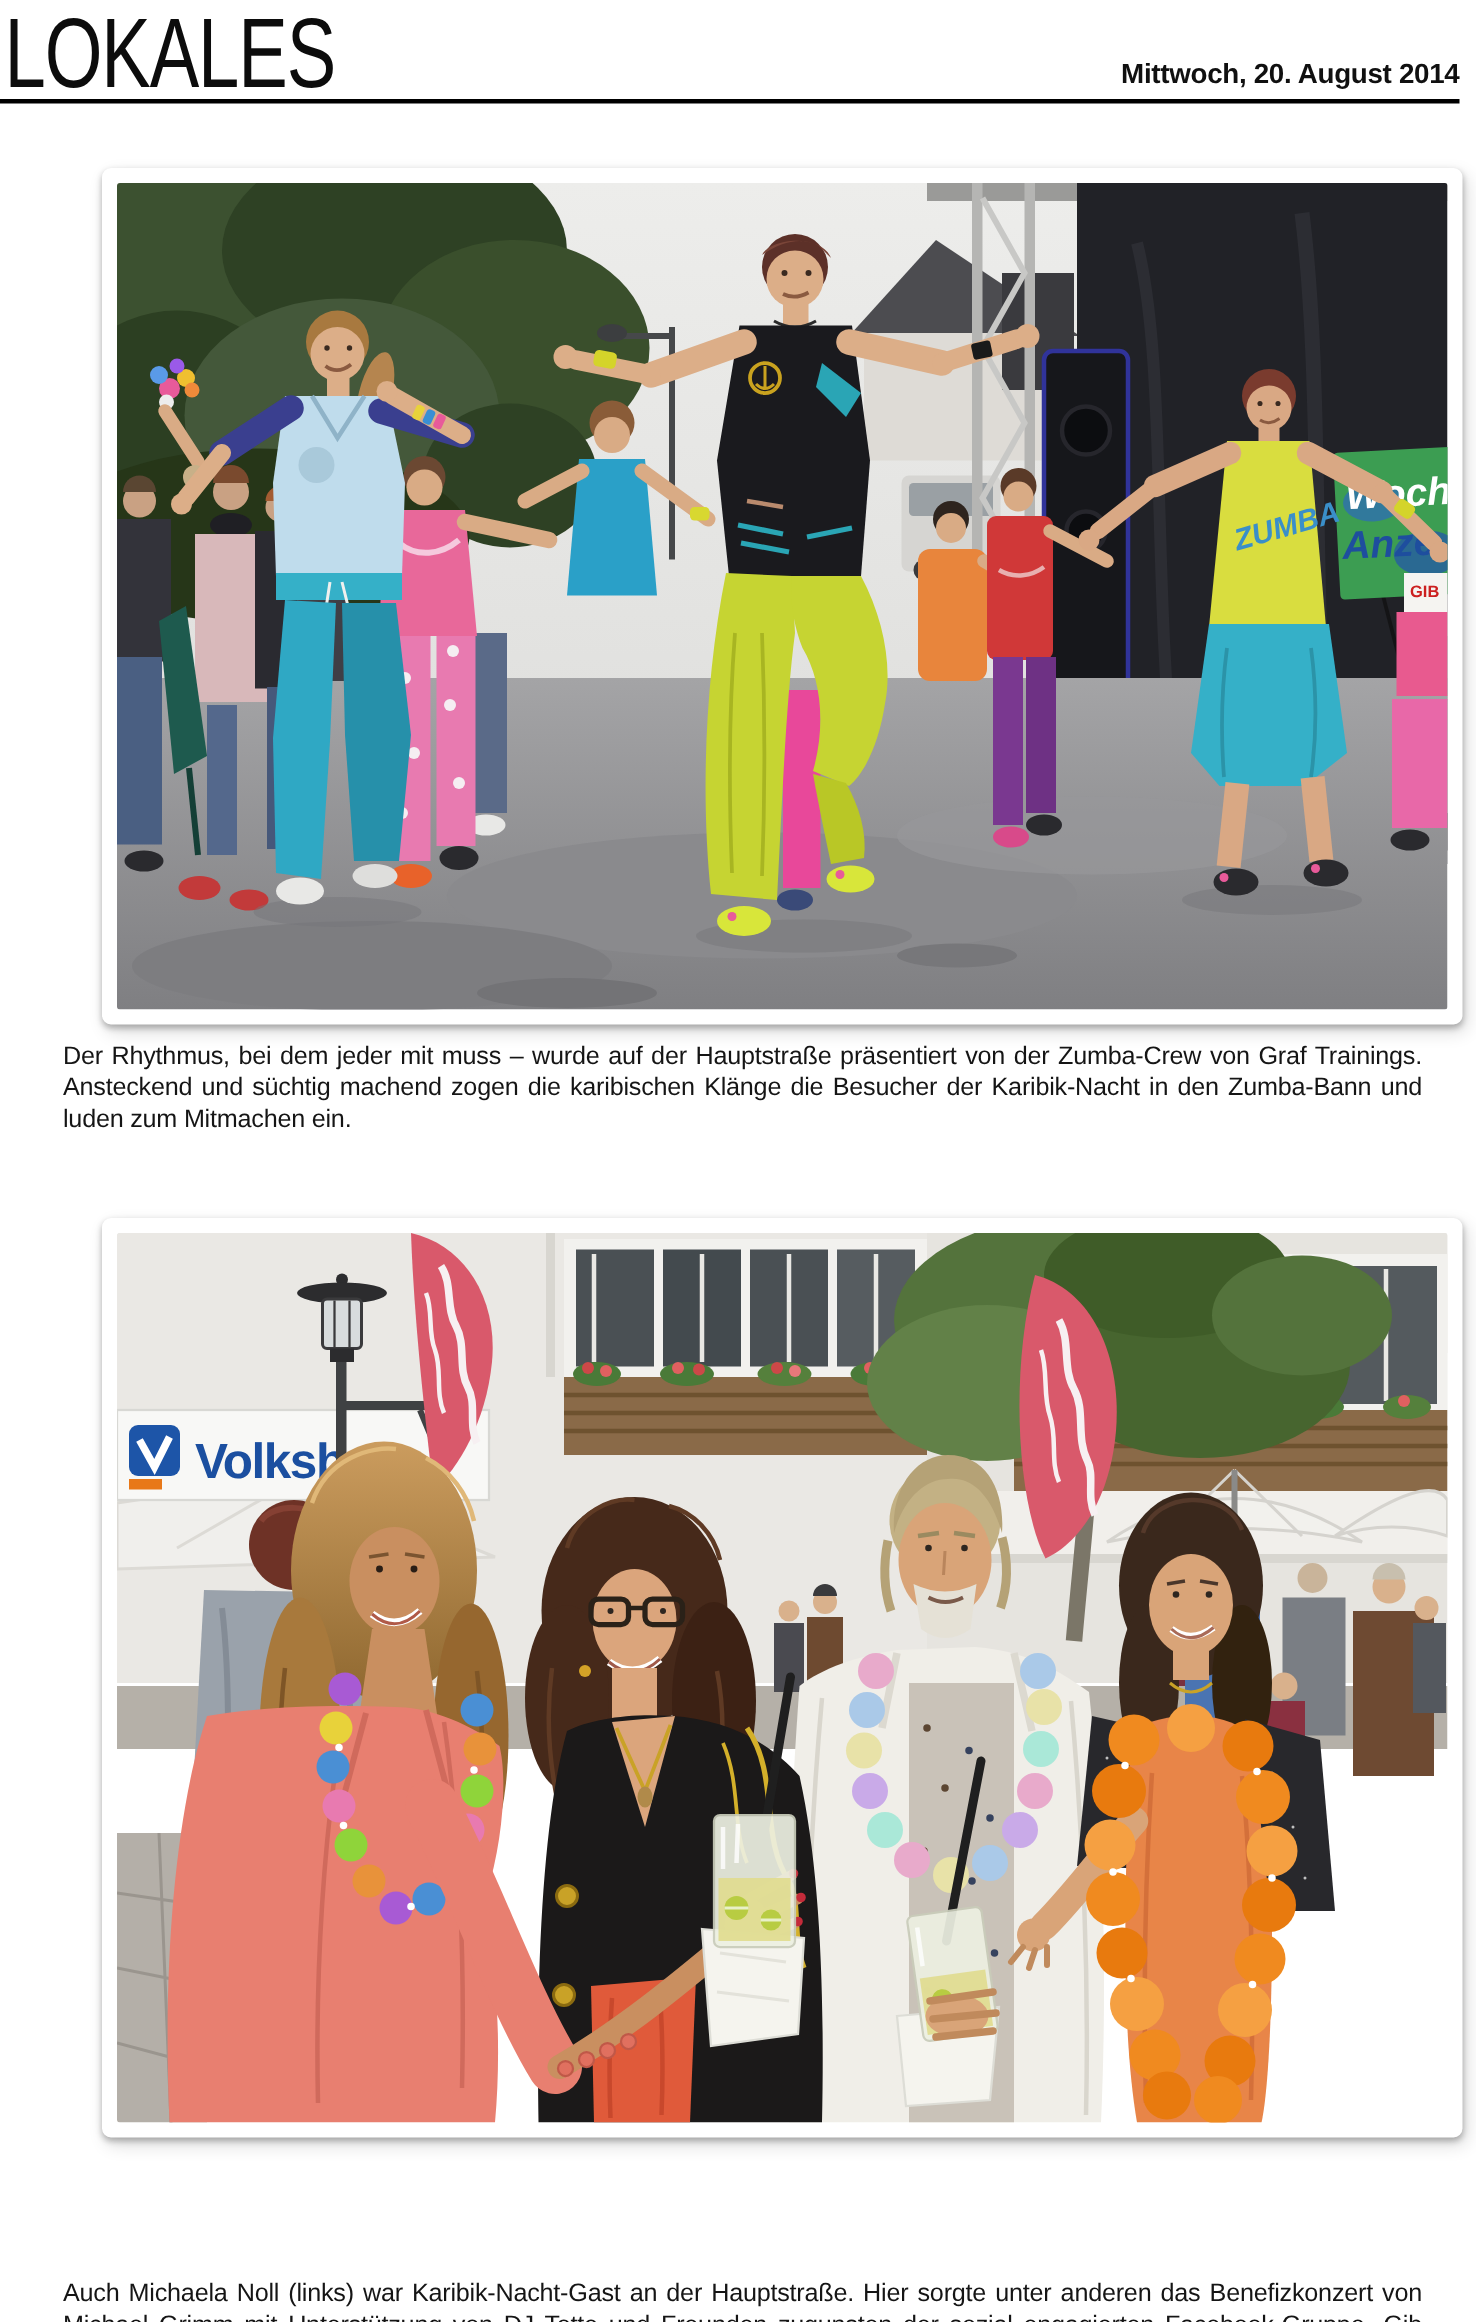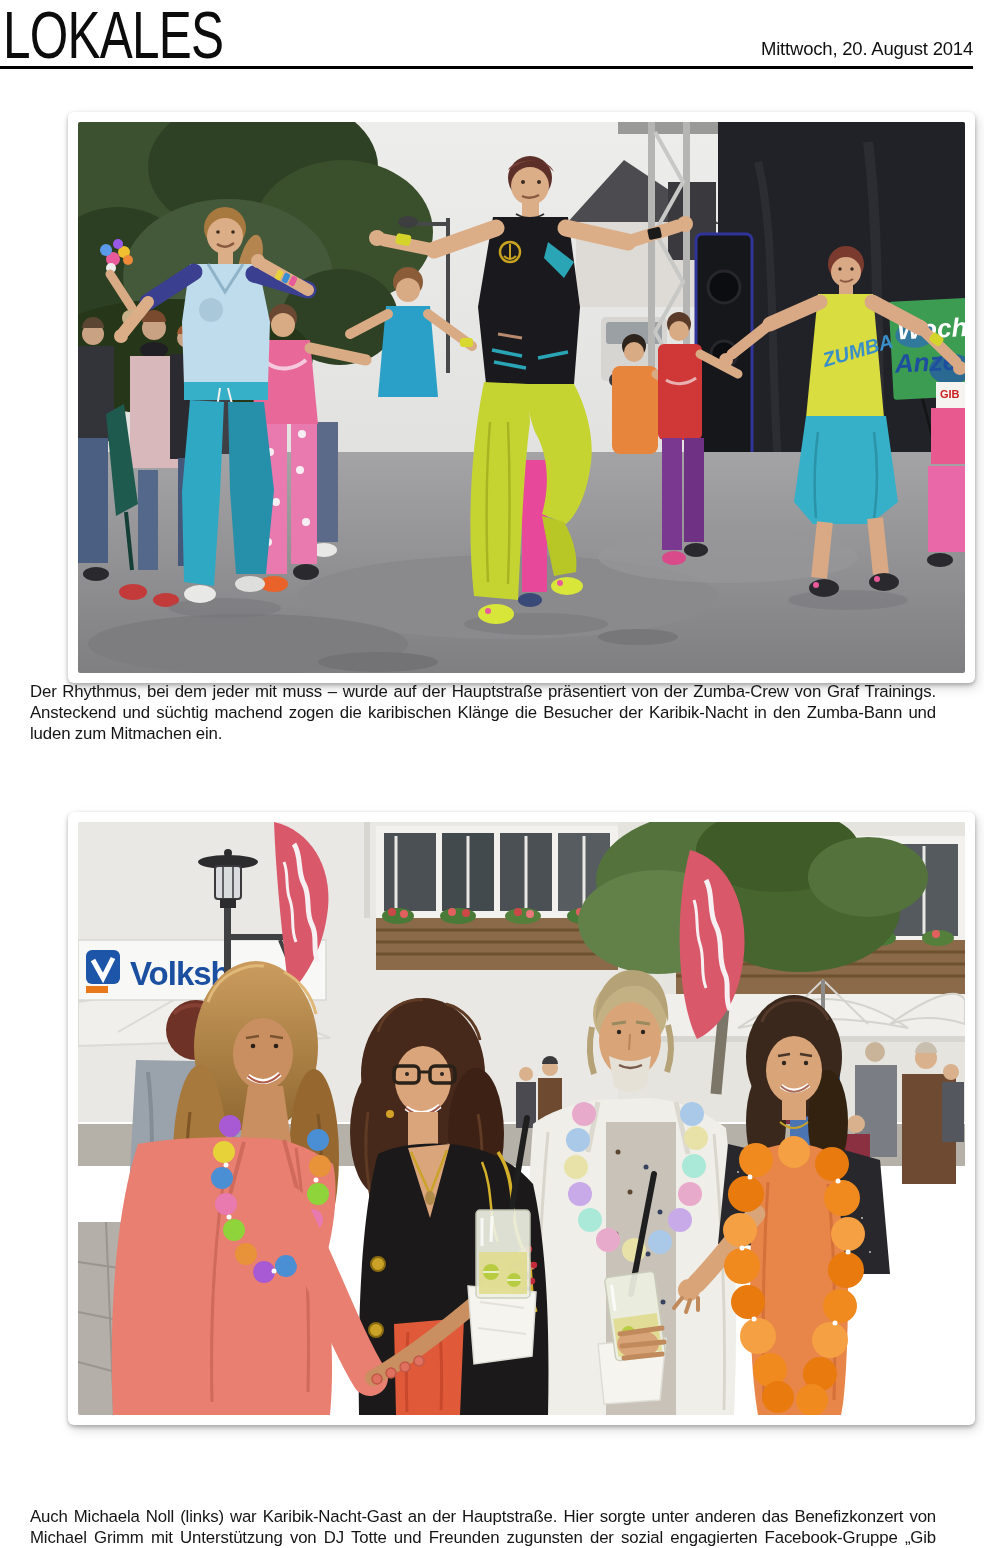--- a/index.html
+++ b/index.html
@@ -6,35 +6,35 @@
   body{
     width:984px;height:1548px;position:relative;background:#ffffff;
     font-family:"Liberation Sans", sans-serif;color:#141414;overflow:hidden;
   }
   .masthead-title{
     position:absolute;left:3px;top:2px;margin:0;
     font-size:66px;line-height:1;font-weight:normal;color:#0c0c0c;
     transform:scaleX(.75);transform-origin:0 0;letter-spacing:-1px;white-space:nowrap;
   }
   .masthead-date{
-    position:absolute;right:11px;top:38px;font-size:18.5px;font-weight:normal;color:#101010;
+    position:absolute;right:11px;top:38px;font-size:18.5px;font-weight:bold;color:#101010;
     letter-spacing:-.2px;
   }
   .masthead-rule{
     position:absolute;left:0;top:66px;width:973px;height:2.5px;background:#000;
   }
   .photo-frame{
     position:absolute;left:28px;background:#fff;padding:10px;border-radius:6px;
     box-shadow:0 2px 4px rgba(0,0,0,.28), 3px 5px 12px rgba(0,0,0,.14);
   }
   .photo-frame svg{display:block;border-radius:2px;}
   #photo1-frame{top:96px;}
   #photo2-frame{top:796px;}
   .caption{
-    position:absolute;left:30px;width:906px;margin:0;
+    position:absolute;left:30px;width:906px;margin:12px;
     font-size:16.8px;line-height:21px;letter-spacing:-.15px;
     text-align:justify;white-space:pre-wrap;color:#151515;
   }
   #caption1{top:681px;}
   #caption2{top:1506px;}
 </style>
 </head>
 <body>
 
 <header>

